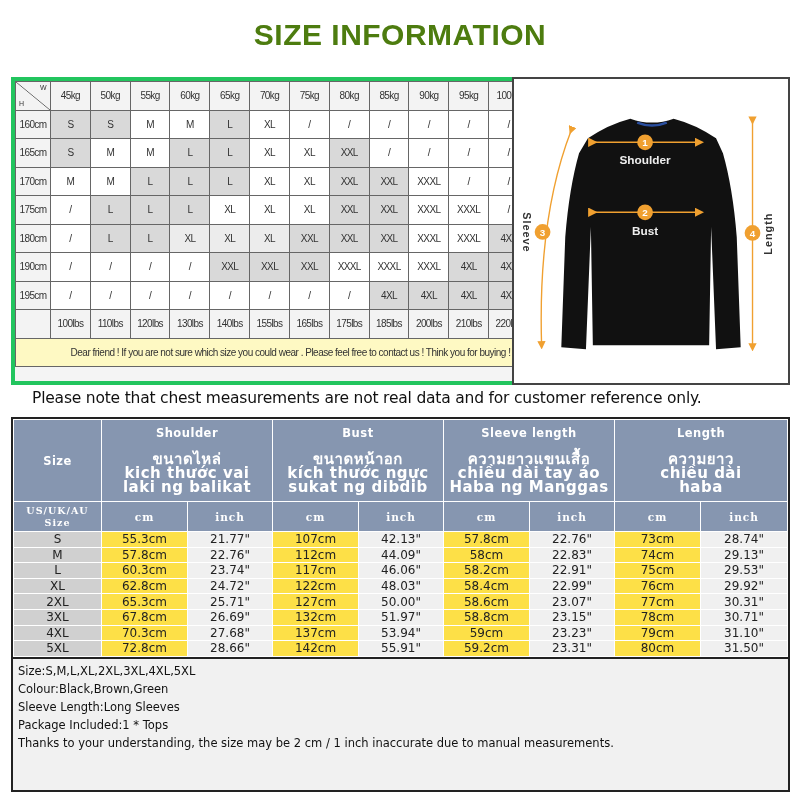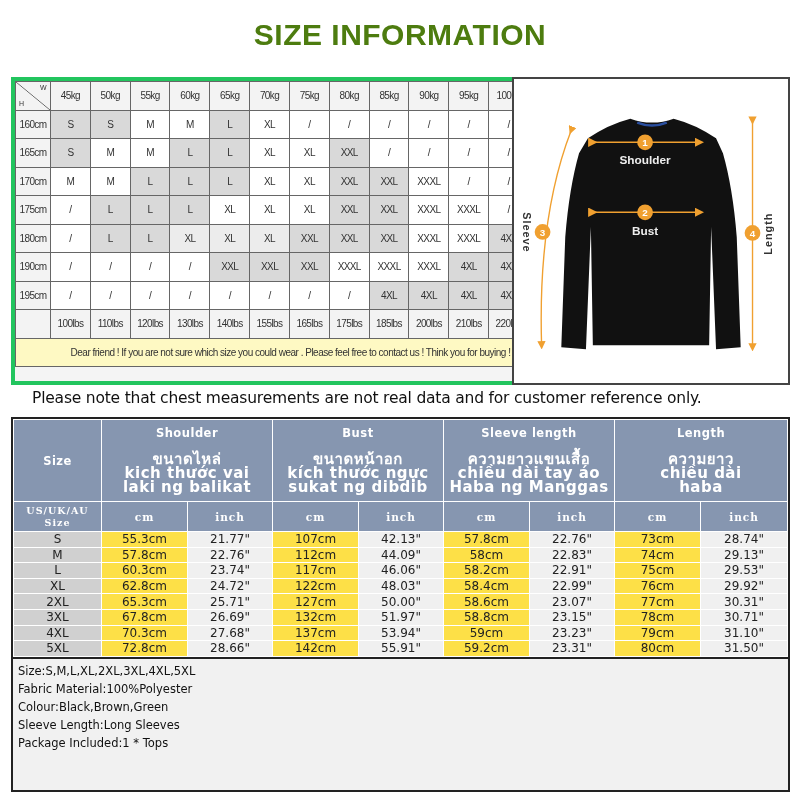--- a/index.html
+++ b/index.html
@@ -437,18 +437,18 @@
           <td class="in">55.91"</td>
           <td class="cm">59.2cm</td>
           <td class="in">23.31"</td>
           <td class="cm">80cm</td>
           <td class="in">31.50"</td>
         </tr>
       </tbody>
   </table>
   <div class="info">
     <div>Size:S,M,L,XL,2XL,3XL,4XL,5XL</div>
-    <div>Fabric Material:100%Polyester</div>
     <div>Colour:Black,Brown,Green</div>
     <div>Sleeve Length:Long Sleeves</div>
     <div>Package Included:1 * Tops</div>
+    <div>Thanks to your understanding, the size may be 2 cm / 1 inch inaccurate due to manual measurements.</div>
   </div>
 </div>
 
 </body></html>

